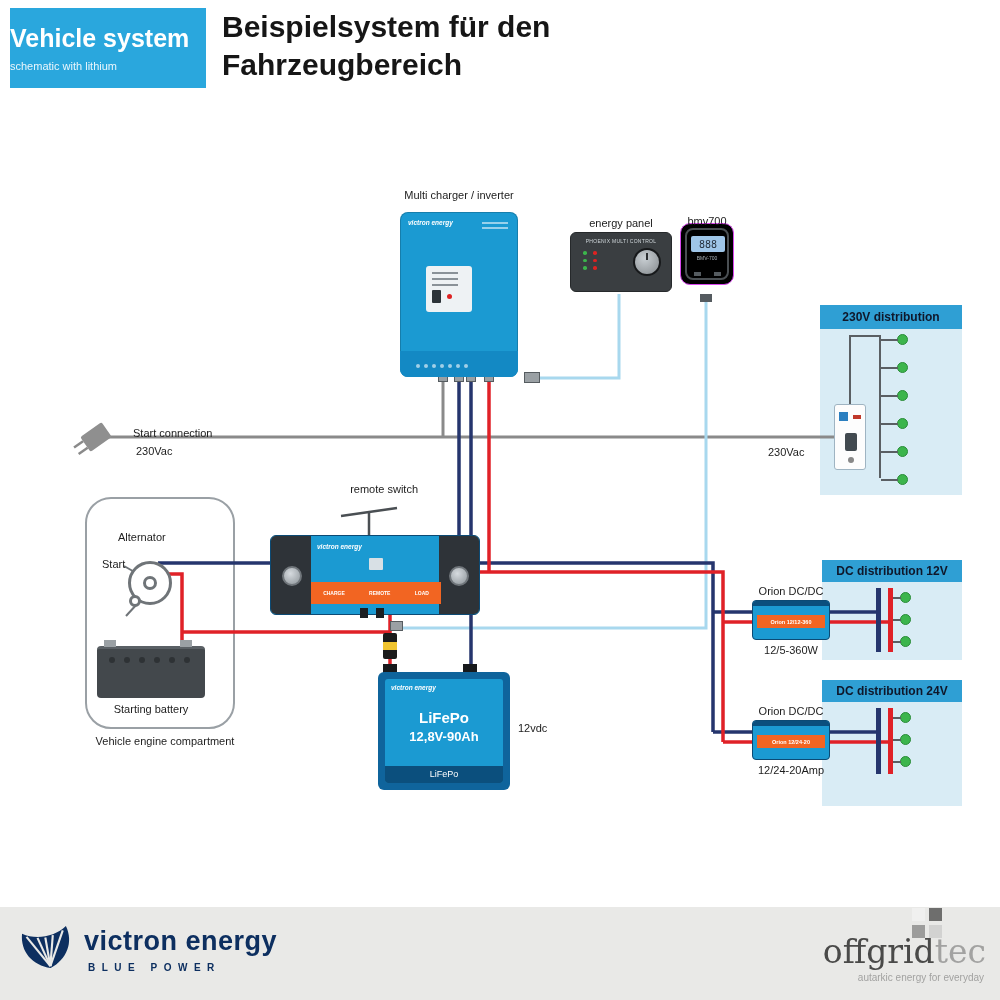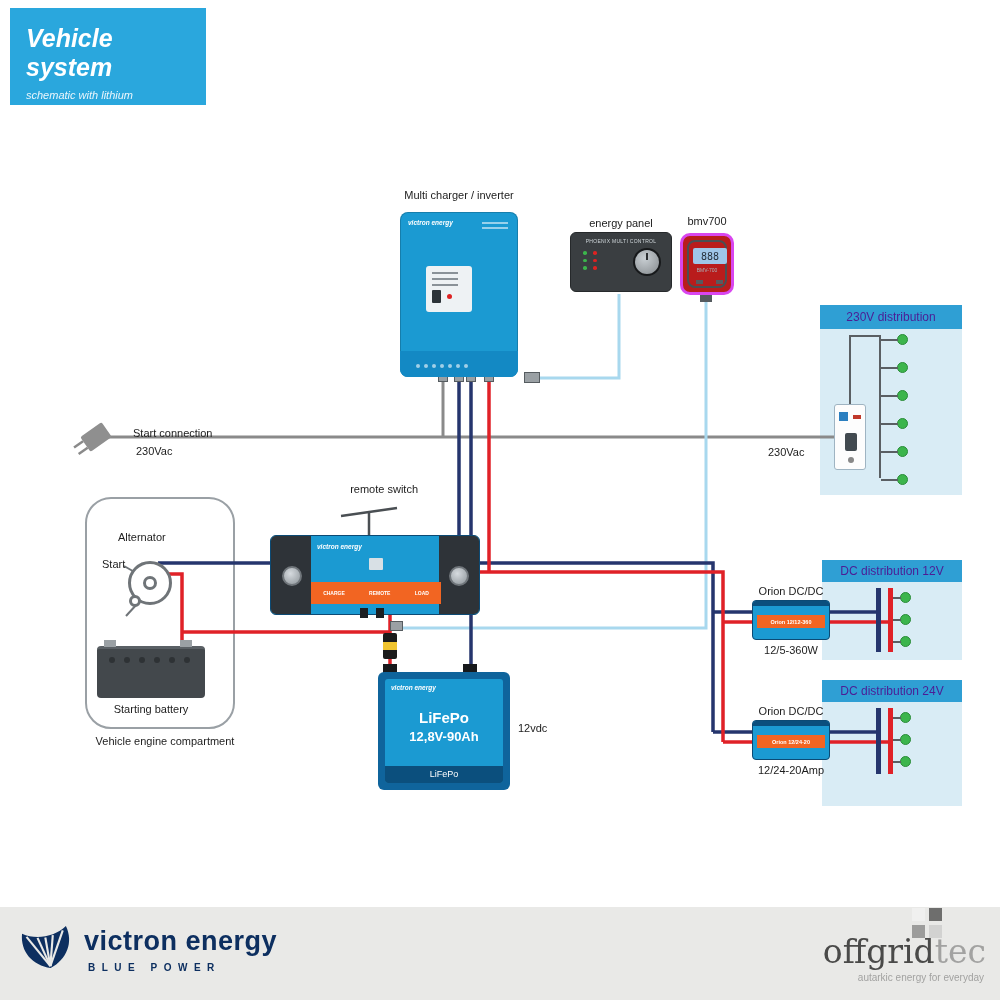--- a/index.html
+++ b/index.html
@@ -1,20 +1,20 @@
 <!DOCTYPE html>
 <html style="--badge: #2aa7dd; --vblue: #1b9ad2; --vdark: #0b4f7d; --orange: #f26522; --navy: #25356d; --red: #e02127; --gray: #8a8a8a; --cyan: #a8d8ee; --panelbg: #d9ecf5; --panelhead: #2f9fd4; --green: #3cb54c; --footerbg: #e9e9e7; --navytext: #0d2f60;"><head>
 <meta charset="utf-8">
 <style>
   *{margin:0;padding:0;box-sizing:border-box;}
   body{font-family:"Liberation Sans",sans-serif;background:#fff;}
   .page{position:relative;width:1000px;height:1000px;background:#fff;overflow:hidden;}
 
   
-  .badge{position:absolute;left:10px;top:8px;width:196px;height:97px;background:var(--badge,#2aa7dd);color:#fff;padding:16px 16px;font-style:italic;}
+  .badge{position:absolute;left:10px;top:8px;width:196px;height:80px;background:var(--badge,#2aa7dd);color:#fff;padding:16px 0;}
   .badge-title{font-size:25px;font-weight:600;}
   .badge-sub{font-size:11px;margin-top:7px;color:#eaf6fc;}
   .page-title{position:absolute;left:222px;top:8px;font-size:30px;font-weight:bold;line-height:38px;color:#161616;}
 
   
   .lbl{position:absolute;font-size:11px;color:#1c1c1c;z-index:12;}
   .lbl-multi{left:400px;top:189px;width:118px;text-align:center;}
   .lbl-mpanel{left:570px;top:217px;width:102px;text-align:center;}
   .lbl-bmv{left:680px;top:215px;width:54px;text-align:center;}
   .lbl-remote{left:318px;top:483px;width:100px;text-align:right;}
@@ -26,21 +26,21 @@
   .lbl-sbat{left:97px;top:703px;width:108px;text-align:center;}
   .lbl-comp{left:82px;top:735px;width:166px;text-align:center;}
   .lbl-12vdc{left:518px;top:722px;}
   .lbl-orion12{left:752px;top:585px;width:78px;text-align:center;}
   .lbl-orion12cap{left:752px;top:644px;width:78px;text-align:center;}
   .lbl-orion24{left:752px;top:705px;width:78px;text-align:center;}
   .lbl-orion24cap{left:752px;top:764px;width:78px;text-align:center;}
 
   
   .panel{position:absolute;background:var(--panelbg,#d9ecf5);}
-  .panel-header{height:24px;background:var(--panelhead,#2f9fd4);color:#4c1d95;font-weight:normal;font-size:12px;display:flex;align-items:center;justify-content:center;}
+  .panel-header{height:24px;background:var(--panelhead,#2f9fd4);color:#0f172a;font-weight:bold;font-size:12px;display:flex;align-items:center;justify-content:center;}
   .p230{left:820px;top:305px;width:142px;height:190px;}
   .p12{left:822px;top:560px;width:140px;height:100px;}
   .p24{left:822px;top:680px;width:140px;height:126px;}
   .p12 .panel-header,.p24 .panel-header{height:22px;}
 
   .breaker{position:absolute;left:834px;top:404px;width:32px;height:66px;background:#fdfdfd;border:1px solid #9fb4c2;border-radius:3px;z-index:6;}
   .brk-ind{position:absolute;left:4px;top:7px;width:9px;height:9px;background:#2b7fc0;}
   .brk-mark{position:absolute;left:18px;top:10px;width:8px;height:4px;background:#c0392b;}
   .brk-lever{position:absolute;left:10px;top:28px;width:12px;height:18px;background:#424a50;border-radius:2px;}
   .brk-screw{position:absolute;left:13px;top:52px;width:6px;height:6px;border-radius:50%;background:#888;}
@@ -88,21 +88,21 @@
   
   .mpanel{position:absolute;left:570px;top:232px;width:102px;height:60px;background:#3a3e41;border:1px solid #26292b;border-radius:6px;z-index:10;}
   .mpanel-title{position:absolute;top:5px;left:0;right:0;text-align:center;font-size:5px;color:#cfd6da;letter-spacing:.3px;}
   .mpanel-leds{position:absolute;left:12px;top:18px;display:grid;grid-template-columns:6px 6px;grid-gap:4px;}
   .led{width:3.5px;height:3.5px;border-radius:50%;}
   .led-g{background:#3cb54c;}.led-r{background:#d22;}
   .mpanel-knob{position:absolute;right:10px;top:15px;width:28px;height:28px;border-radius:50%;background:radial-gradient(circle at 40% 35%,#c9cfd3,#84898d);border:2px solid #17191b;}
   .mpanel-knob::after{content:'';position:absolute;left:11px;top:3px;width:2px;height:7px;background:#2b2e30;}
 
   
-  .bmv{position:absolute;left:680px;top:233px;width:54px;height:62px;background:#b91c1c;border:3px solid #d946ef;border-radius:10px;z-index:10;}
+  .bmv{position:absolute;left:680px;top:223px;width:54px;height:62px;background:#000000;border:1px solid #d946ef;border-radius:10px;z-index:10;}
   .bmv-ring{position:absolute;inset:4px;border:2px solid #4a4f53;border-radius:8px;}
   .bmv-screen{position:absolute;left:10px;top:12px;width:34px;height:16px;background:#9fc6e8;border-radius:2px;font-family:"DejaVu Sans Mono",monospace;font-size:10px;color:#25303c;display:flex;align-items:center;justify-content:center;}
   .bmv-name{position:absolute;top:31px;left:0;right:0;text-align:center;font-size:5px;color:#aab3b9;}
   .bmv-btn{position:absolute;bottom:8px;width:7px;height:4px;background:#555b60;}
   .bb1{left:13px;}.bb2{left:33px;}
   .bmv-plug{position:absolute;left:700px;top:294px;width:12px;height:8px;background:#555b60;z-index:9;}
   .connector{position:absolute;background:#9aa0a4;border:1px solid #565c60;z-index:9;}
   .conn-mp{left:524px;top:372px;width:16px;height:11px;}
   .conn-bmv{left:390px;top:621px;width:13px;height:10px;}
 
@@ -168,20 +168,24 @@
 </style>
 </head>
 <body>
 
 <div class="page">
 
   <div class="badge">
     <div class="badge-title">Vehicle system</div>
     <div class="badge-sub">schematic with lithium</div>
   </div>
+  <div class="page-title">
+    <div>Beispielsystem für den</div>
+    <div>Fahrzeugbereich</div>
+  </div>
 
   <div class="panel p230">
     <div class="panel-header">230V distribution</div>
   </div>
   <div class="panel p12">
     <div class="panel-header">DC distribution 12V</div>
   </div>
   <div class="panel p24">
     <div class="panel-header">DC distribution 24V</div>
   </div>

